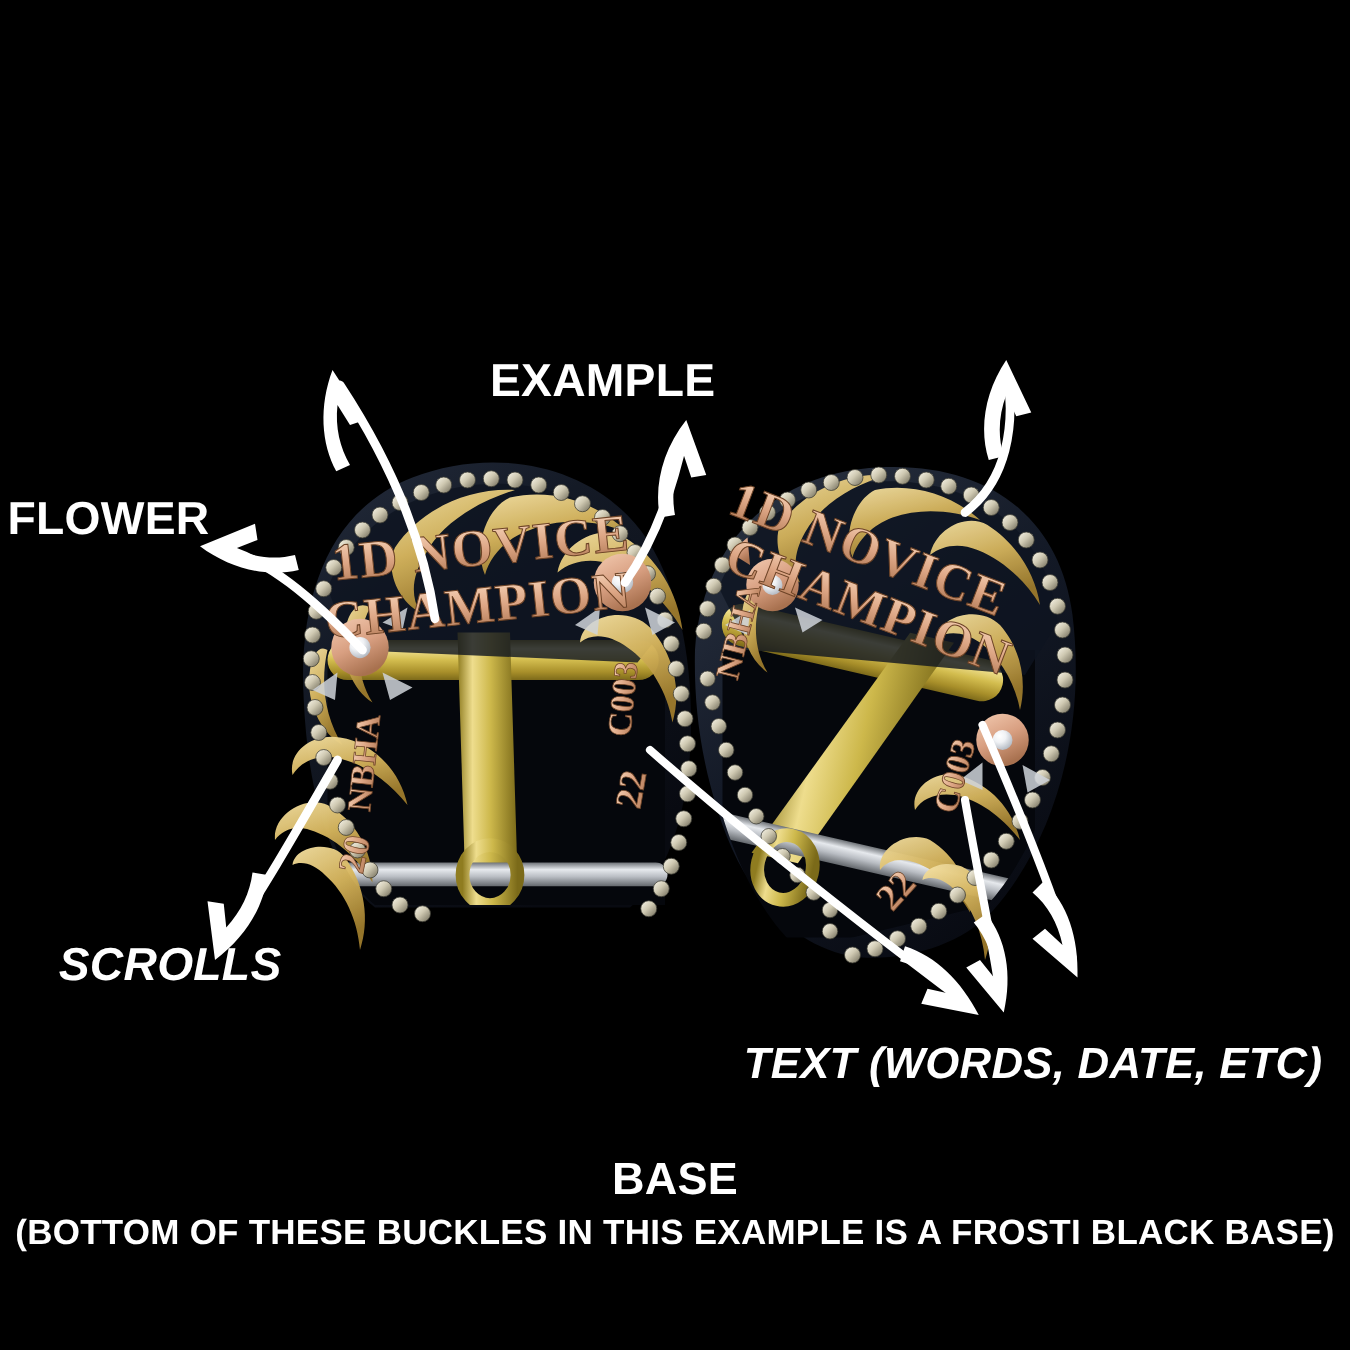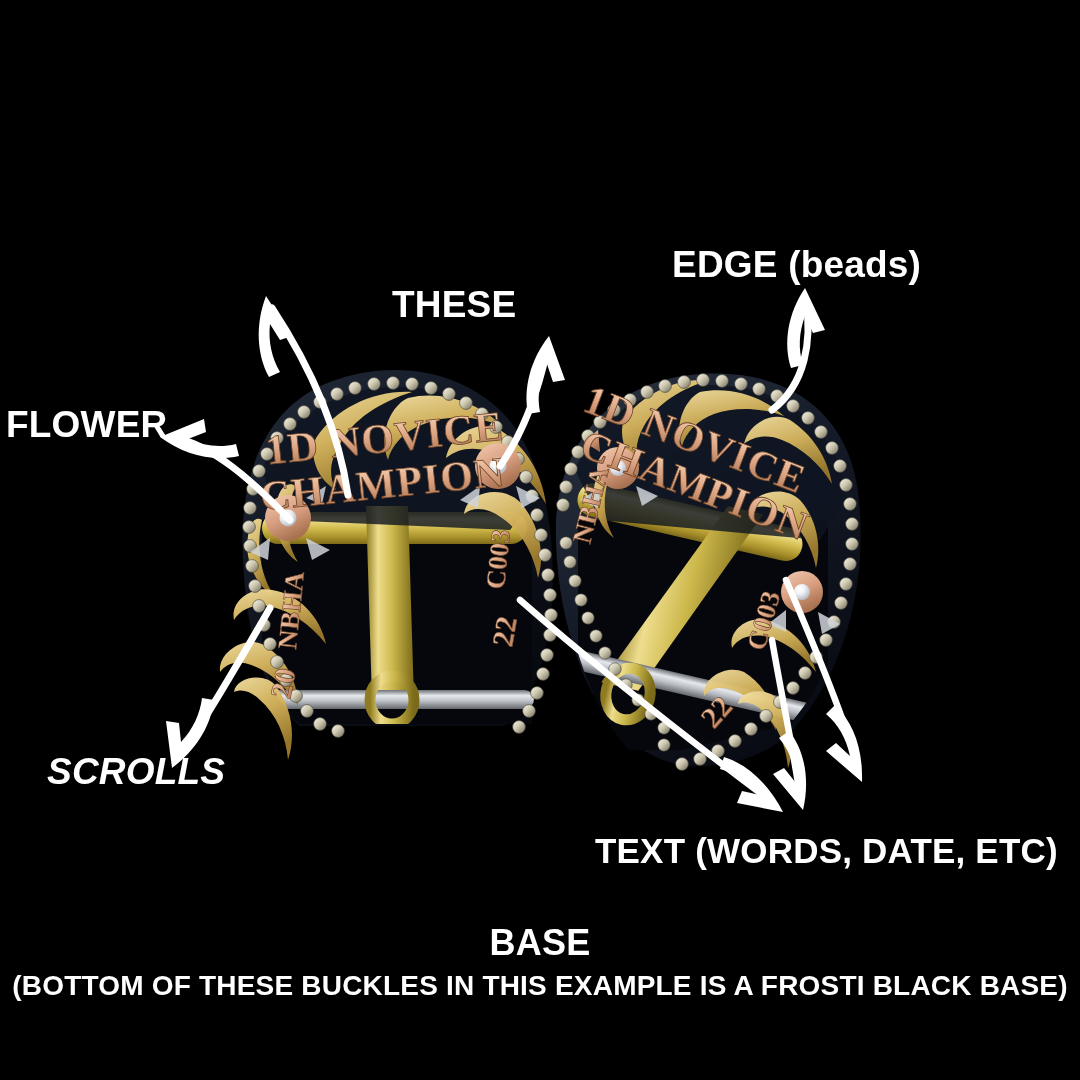--- a/index.html
+++ b/index.html
@@ -17,23 +17,23 @@
     color:#ffffff;
     font-weight:700;
     letter-spacing:.2px;
     white-space:nowrap;
     line-height:1;
     user-select:none;
   }
   #lbl-leaves {left:100px; top:249px; font-size:37px;}
   #lbl-stones {left:392px; top:286px; font-size:37px;}
   #lbl-edge   {left:672px; top:246px; font-size:37px;}
-  #lbl-flower {left:6px;   top:406px; font-size:37px;}
+  #lbl-flower {left:6px;   top:396px; font-size:37px;}
   #lbl-scrolls{left:47px;  top:753px; font-size:37px;font-style:italic;}
-  #lbl-text   {left:595px; top:833px; font-size:35px;}
+  #lbl-text   {left:595px; top:833px; font-size:35px;font-style:italic;}
   #lbl-base   {left:0; right:0; top:925px; font-size:36px; text-align:center;}
   #lbl-basesub{left:0; right:0; top:972px; font-size:28px; text-align:center;}
 
   svg.layer{position:absolute;left:0;top:0;width:1080px;height:1080px;}
   #arrows{pointer-events:none;}
   .arw{fill:#fff;}
 </style>
 </head>
 <body>
 
@@ -410,21 +410,20 @@
       <path d="M772 640 C782 698 794 754 800 796" stroke-width="6.5"></path>
       <path class="arw" stroke="none" fill="#fff" d="M803 810 l-30 -36 l11 -6 l12 15 c-1 -18 -7 -33 -17 -45 l10 -7
                c16 20 21 49 14 79 z"></path>
 
       <path d="M786 580 C812 640 842 712 858 766" stroke-width="6.5"></path>
       <path class="arw" stroke="none" fill="#fff" d="M862 782 l-36 -31 l10 -8 l14 13 c-4 -18 -12 -32 -24 -42 l9 -9
                c19 18 28 45 27 77 z"></path>
     </g>
   </svg>
 
-  <div class="lbl" id="lbl-stones">THESE</div>
-  <div class="lbl" id="lbl-edge">EDGE (beads)</div>
+  <div class="lbl" id="lbl-stones">EXAMPLE</div>
   <div class="lbl" id="lbl-flower">FLOWER</div>
   <div class="lbl" id="lbl-scrolls">SCROLLS</div>
   <div class="lbl" id="lbl-text">TEXT (WORDS, DATE, ETC)</div>
   <div class="lbl" id="lbl-base">BASE</div>
   <div class="lbl" id="lbl-basesub">(BOTTOM OF THESE BUCKLES IN THIS EXAMPLE IS A FROSTI BLACK BASE)</div>
 
 </div>
 
 </body></html>

